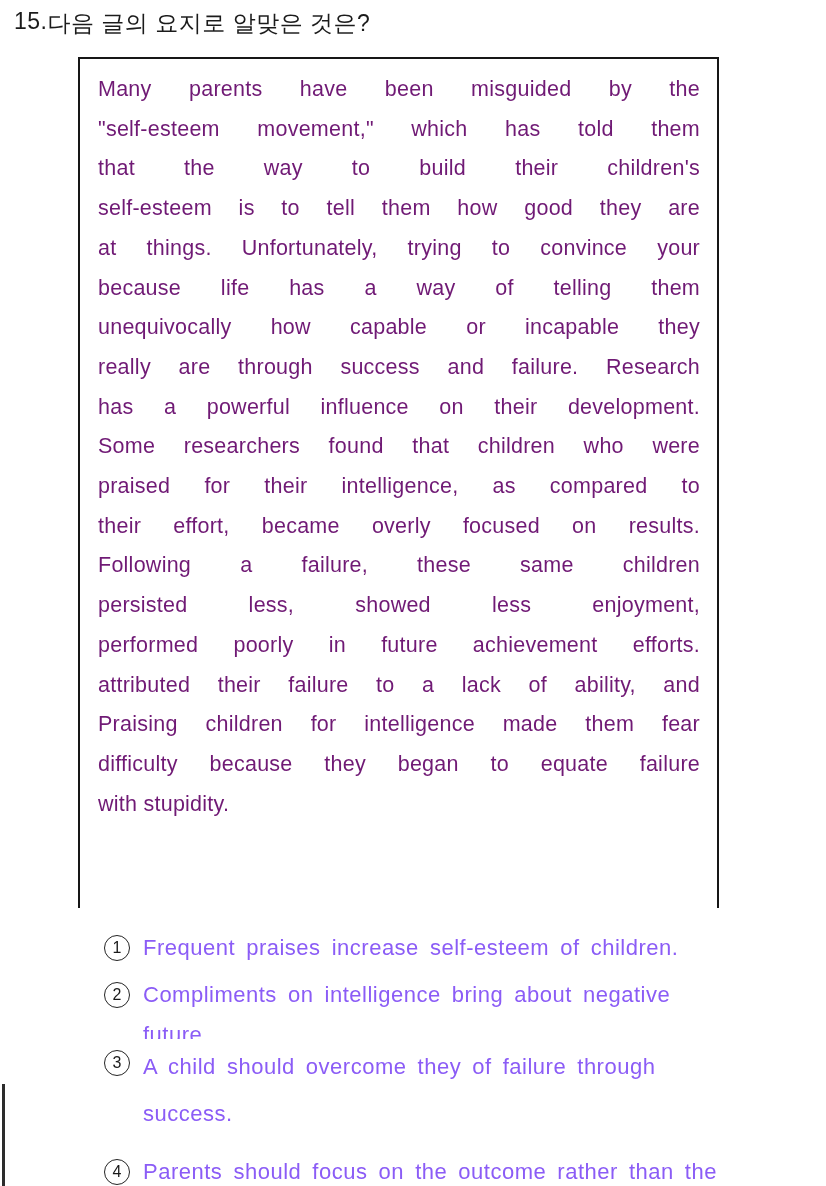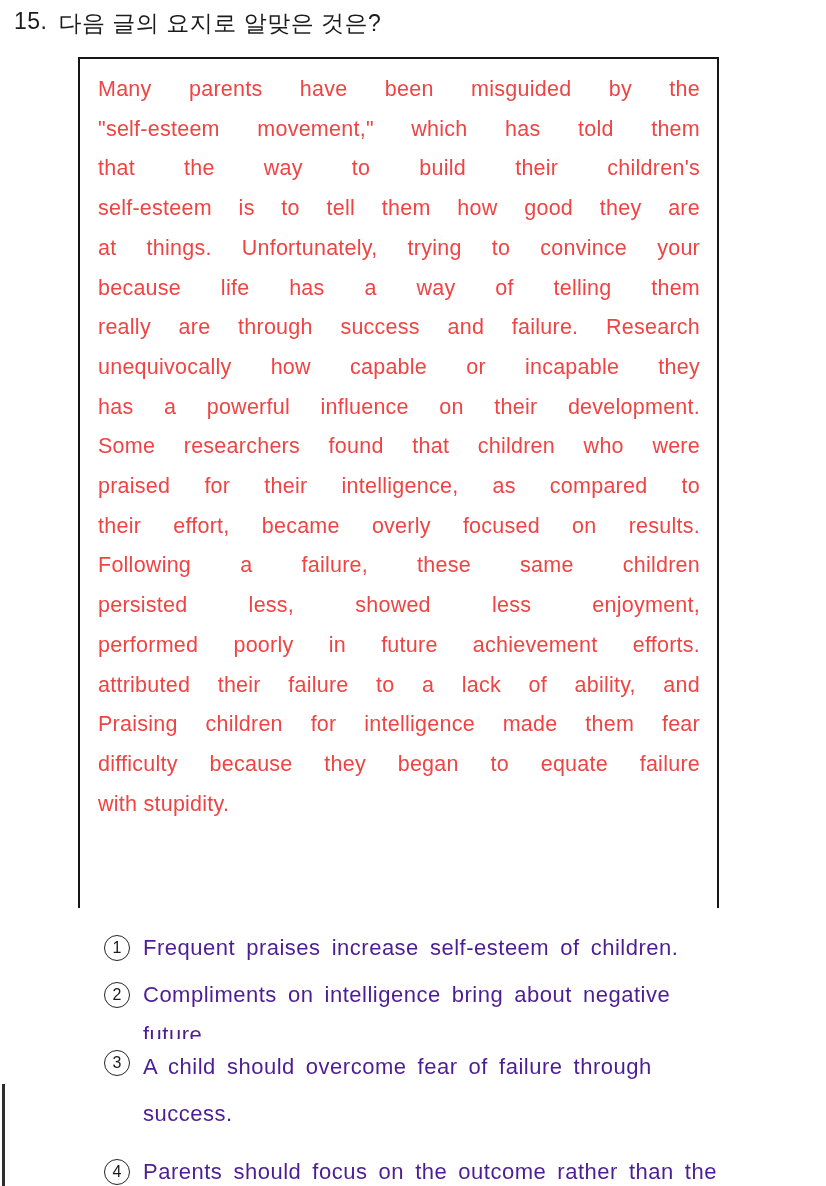--- a/index.html
+++ b/index.html
@@ -14,21 +14,20 @@
   }
 
   
   .question-header {
     position: absolute;
     left: 14px;
     top: 8px;
     font-size: 23px;
     letter-spacing: 0.5px;
     display: flex;
-    gap: 11px;
     white-space: nowrap;
     color: #1b1b1b;
   }
 
   
   .passage-box {
     position: absolute;
     left: 78px;
     top: 57px;
     width: 641px;
@@ -39,21 +38,21 @@
     overflow: hidden;
     background: #fff;
   }
   .passage-line {
     font-size: 21.5px;
     line-height: 39.7px;
     letter-spacing: 0.25px;
     text-align: justify;
     text-align-last: justify;
     -moz-text-align-last: justify;
-    color: #ef4444;
+    color: #701a75;
     white-space: normal;
   }
   .passage-line.last {
     text-align-last: left;
     -moz-text-align-last: left;
   }
 
   
   .options {
     position: absolute;
@@ -78,21 +77,21 @@
     font-size: 16px;
     line-height: 1;
     color: #1a1a1a;
     margin-top: 7px;
   }
   .option-text {
     font-size: 22px;
     line-height: 40px;
     letter-spacing: 0.5px;
     word-spacing: 4.5px;
-    color: #4c1d95;
+    color: #8b5cf6;
   }
   .opt-2 { margin-top: 7px; }
   .opt-3 { margin-top: 4px; }
   .opt-4 { margin-top: 15px; }
   
   .option-text.clip { height: 64px; overflow: hidden; }
   .opt-3 .option-text { line-height: 47px; }
   .opt-4 .option-text { line-height: 32.5px; margin-top: 4px; }
 
   
@@ -113,22 +112,22 @@
   <span>다음 글의 요지로 알맞은 것은?</span>
 </div>
 
 <div class="passage-box">
     <div class="passage-line">Many parents have been misguided by the</div>
     <div class="passage-line">"self-esteem movement," which has told them</div>
     <div class="passage-line">that the way to build their children's</div>
     <div class="passage-line">self-esteem is to tell them how good they are</div>
     <div class="passage-line">at things. Unfortunately, trying to convince your</div>
     <div class="passage-line">because life has a way of telling them</div>
+    <div class="passage-line">unequivocally how capable or incapable they</div>
     <div class="passage-line">really are through success and failure. Research</div>
-    <div class="passage-line">unequivocally how capable or incapable they</div>
     <div class="passage-line">has a powerful influence on their development.</div>
     <div class="passage-line">Some researchers found that children who were</div>
     <div class="passage-line">praised for their intelligence, as compared to</div>
     <div class="passage-line">their effort, became overly focused on results.</div>
     <div class="passage-line">Following a failure, these same children</div>
     <div class="passage-line">persisted less, showed less enjoyment,</div>
     <div class="passage-line">performed poorly in future achievement efforts.</div>
     <div class="passage-line">attributed their failure to a lack of ability, and</div>
     <div class="passage-line">Praising children for intelligence made them fear</div>
     <div class="passage-line">difficulty because they began to equate failure</div>
@@ -145,21 +144,21 @@
     <div class="option opt-2">
       <span class="marker">2</span>
       <div class="option-text clip">
         <div>Compliments on intelligence bring about negative</div>
         <div>future.</div>
       </div>
     </div>
     <div class="option opt-3">
       <span class="marker">3</span>
       <div class="option-text">
-        <div>A child should overcome fear of failure through</div>
+        <div>A child should overcome they of failure through</div>
         <div>success.</div>
       </div>
     </div>
     <div class="option opt-4">
       <span class="marker">4</span>
       <div class="option-text">
         <div>Parents should focus on the outcome rather than the</div>
       </div>
     </div>
   </div>

